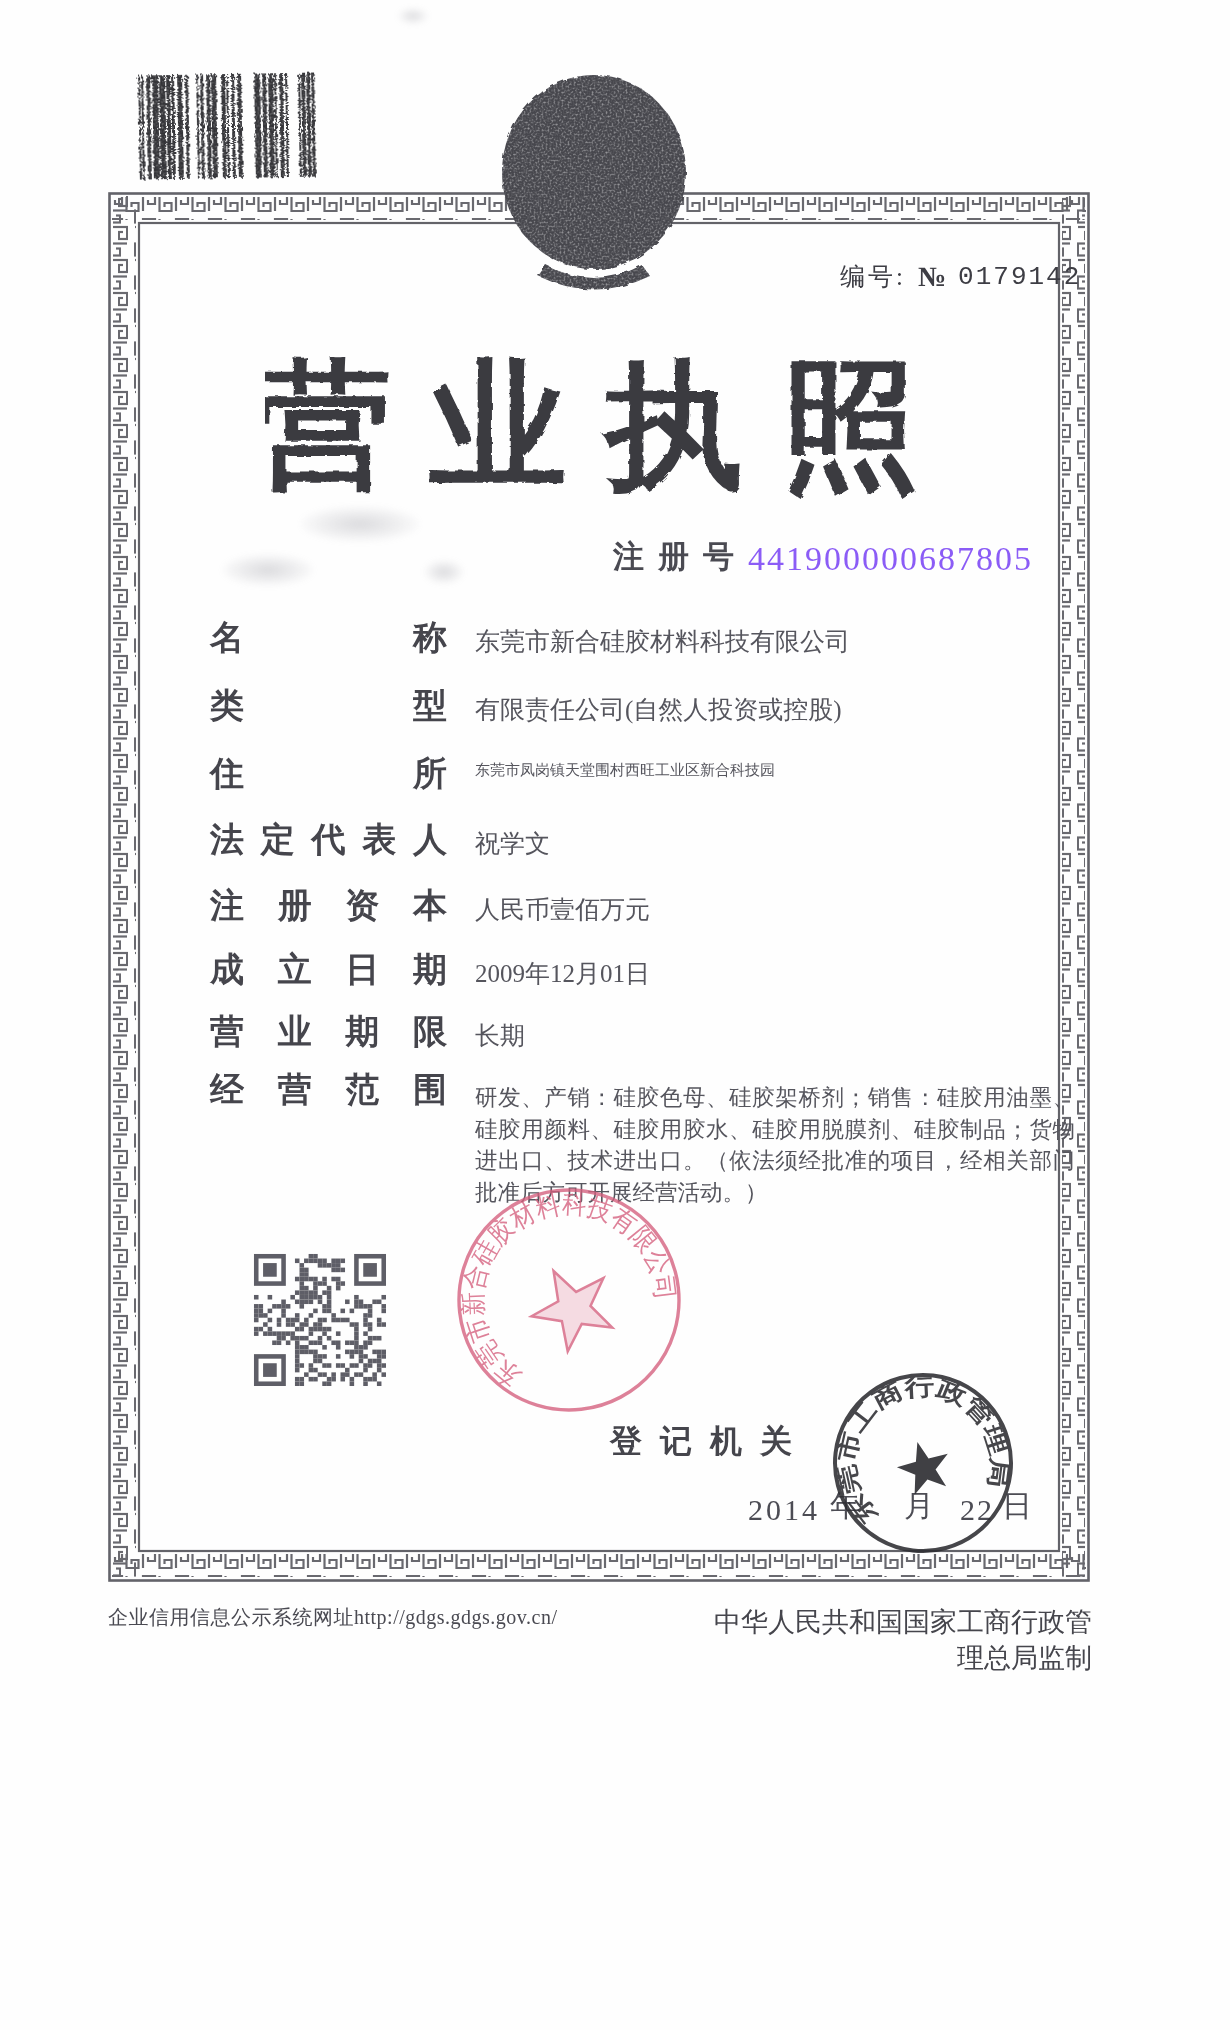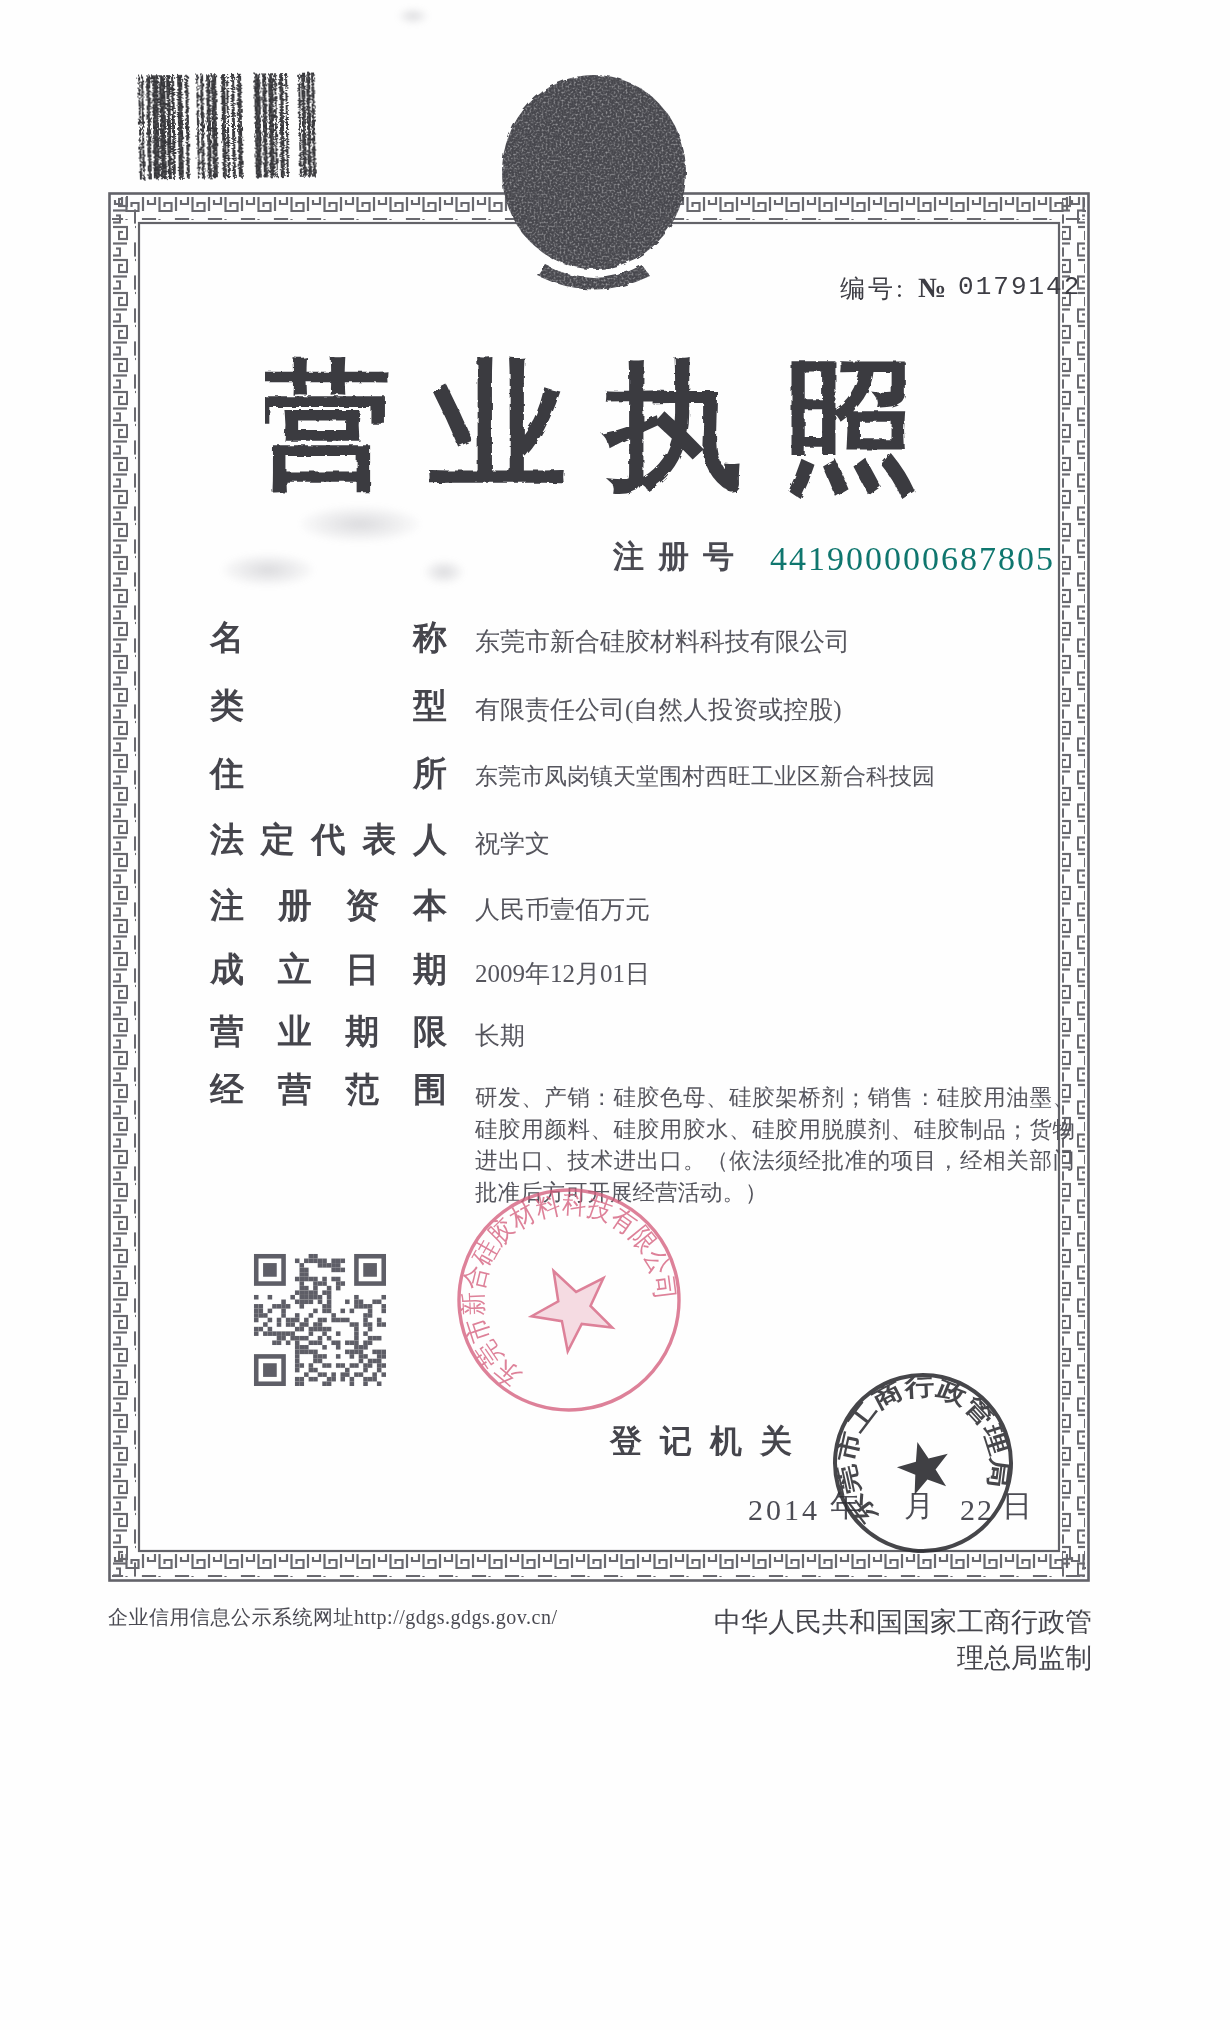--- a/index.html
+++ b/index.html
@@ -4,28 +4,28 @@
 <style>
   html,body{margin:0;padding:0;}
   body{background:#ffffff;}
   .page{
     position:relative; width:1230px; height:2030px; overflow:hidden;
     background:#fefefe; font-family:"Liberation Serif","DejaVu Serif",serif;
     color:#4a4a50;
   }
   .abs{position:absolute;}
   
-  .serial{left:840px; top:272px; display:flex; align-items:flex-start; gap:12px; color:#3d3d44;}
+  .serial{left:840px; top:260px; display:flex; align-items:center; gap:12px; color:#3d3d44;}
   .serial .lab{font-size:25px; letter-spacing:3px;}
   .serial .nosym{font-size:28px; font-weight:bold;}
   .serial .num{font-size:26px; font-family:"Liberation Mono","DejaVu Sans Mono",monospace; letter-spacing:2px;}
   
   .regline{left:613px; top:536px; display:flex; align-items:flex-end;}
   .regline .lab{font-size:31px; letter-spacing:14px; color:#4a4a52; font-weight:600;}
-  .regline .num{font-size:34px; color:#0f766e; margin-left:22px; letter-spacing:2px;}
+  .regline .num{font-size:34px; color:#8b5cf6; letter-spacing:2px;}
   
   .field-row{position:absolute; left:210px; display:flex; align-items:flex-start;}
   .row-label{
     width:237px; display:flex; justify-content:space-between;
     font-size:34px; font-weight:600; color:#45454c; line-height:1.15; flex:none;
   }
   .row-label span{display:inline-block;}
   .row-value{margin-left:28px; font-size:25px; color:#55555d; margin-top:7px; white-space:nowrap;}
   .row-value.para{white-space:normal; width:600px; font-size:22.5px; line-height:1.4; margin-top:12px; text-align:justify;}
   
@@ -167,21 +167,21 @@
         <span>类</span>
         <span>型</span>
       </div>
     <div class="row-value">有限责任公司(自然人投资或控股)</div>
   </div>
   <div class="field-row" style="top:754px;">
     <div class="row-label">
         <span>住</span>
         <span>所</span>
       </div>
-    <div class="row-value" style="font-size:23px;">东莞市凤岗镇天堂围村西旺工业区新合科技园</div>
+    <div class="row-value" style="font-size:15px;">东莞市凤岗镇天堂围村西旺工业区新合科技园</div>
   </div>
   <div class="field-row" style="top:820px;">
     <div class="row-label">
         <span>法</span>
         <span>定</span>
         <span>代</span>
         <span>表</span>
         <span>人</span>
       </div>
     <div class="row-value">祝学文</div>

